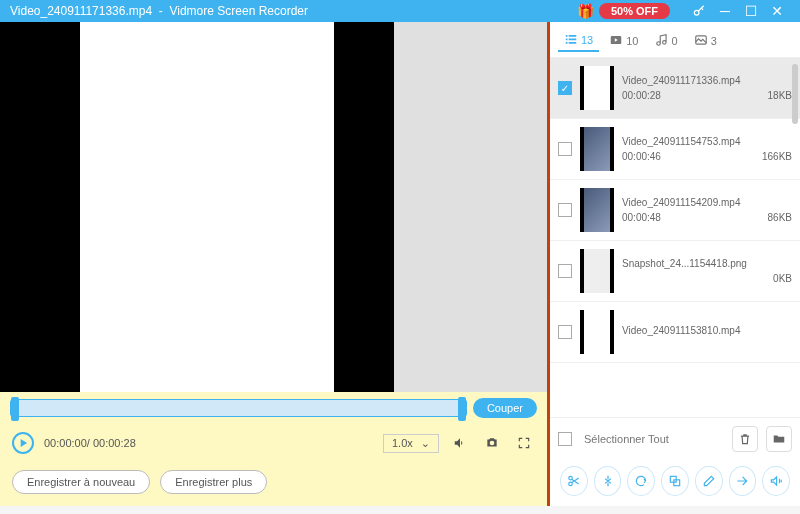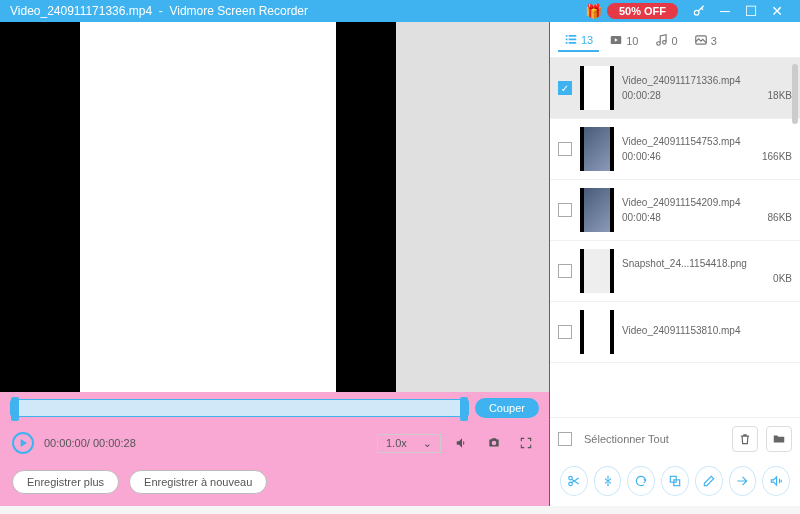--- a/index.html
+++ b/index.html
@@ -1,36 +1,36 @@
 <!DOCTYPE html>
 <html><head>
 <meta charset="utf-8">
 <style>
 *{box-sizing:border-box;margin:0;padding:0;font-family:Arial,sans-serif}
 body{width:800px;height:514px;background:#f5f5f5;overflow:hidden}
 .titlebar{height:22px;background:#3EB3F0;display:flex;align-items:center;padding:0 10px;color:#fff;font-size:12px}
 .titlebar .title{flex:1}
-.titlebar .promo{background:#E63946;border-radius:12px;padding:2px 12px;font-weight:bold;font-size:11px;margin-right:8px}
+.titlebar .promo{background:#E63946;border-radius:12px;padding:2px 12px;font-weight:bold;font-size:11px;margin-right:16px}
 .titlebar .gift{margin-right:4px;font-size:14px}
 .titlebar .winbtn{width:26px;height:26px;display:flex;align-items:center;justify-content:center;cursor:pointer;font-size:14px}
 .main{display:flex;height:calc(100% - 30px)}
-.left{flex:1;display:flex;flex-direction:column;background:#f9a8d4;border-right:1px solid #c2410c}
+.left{flex:1;display:flex;flex-direction:column;background:#fef9c3;border-right:3px solid #c2410c}
 .preview{flex:1;background:#e0e0e0;display:flex;position:relative}
 .preview .black{background:#000;width:80px}
 .preview .white{flex:1;background:#fff}
 .timeline-row{padding:6px 10px;display:flex;align-items:center;gap:6px}
 .timeline{flex:1;height:18px;background:#d0e8f8;border:1px solid #3EB3F0;border-radius:3px;position:relative}
 .timeline .handle{position:absolute;top:-3px;width:8px;height:24px;background:#3EB3F0;border-radius:2px}
 .timeline .h1{left:0}
 .timeline .h2{right:0}
 .btn-cut{background:#3EB3F0;color:#fff;border:none;border-radius:12px;padding:4px 14px;font-size:11px;cursor:pointer}
 .controls{padding:8px 12px;display:flex;align-items:center;gap:10px;font-size:11px;color:#555}
 .play-btn{width:22px;height:22px;border-radius:50%;border:2px solid #3EB3F0;display:flex;align-items:center;justify-content:center;cursor:pointer}
 .play-btn svg{fill:#3EB3F0}
-.speed{border:1px solid #ccc;padding:2px 8px;font-size:11px;display:flex;align-items:center;gap:16px;cursor:pointer}
+.speed{border:1px solid #ccc;padding:2px 8px;font-size:11px;display:flex;align-items:center;gap:8px;cursor:pointer}
 .icon-btn{width:22px;height:22px;display:flex;align-items:center;justify-content:center;cursor:pointer;color:#555}
 .bottom-row{padding:8px 12px 12px;display:flex;gap:10px}
 .btn-outline{border:1px solid #bbb;background:#fff;border-radius:16px;padding:5px 14px;font-size:11px;color:#555;cursor:pointer}
 .right{width:250px;display:flex;flex-direction:column;background:#fff}
 .tabs{height:36px;display:flex;align-items:center;border-bottom:1px solid #eee;padding:0 8px;gap:4px}
 .tab{display:flex;align-items:flex-end;gap:3px;padding:4px 6px;font-size:11px;color:#777;cursor:pointer}
 .tab.active{color:#3EB3F0;border-bottom:2px solid #3EB3F0}
 .list{flex:1;overflow-y:auto;position:relative}
 .item{display:flex;align-items:center;padding:8px;gap:8px;border-bottom:1px solid #f0f0f0}
 .item.sel{background:#eaeaea}
@@ -108,22 +108,22 @@
             <path d="M4 6h3l2-2h6l2 2h3v12H4V6zm8 10a4 4 0 100-8 4 4 0 000 8z"></path>
           </svg>
       </div>
       <div class="icon-btn">
         <svg viewBox="0 0 24 24" fill="none" stroke="#555" stroke-width="2">
             <path d="M4 9V4h5M20 9V4h-5M4 15v5h5M20 15v5h-5"></path>
           </svg>
       </div>
     </div>
     <div class="bottom-row">
+      <button class="btn-outline">Enregistrer à nouveau</button>
       <button class="btn-outline">Enregistrer plus</button>
-      <button class="btn-outline">Enregistrer à nouveau</button>
     </div>
   </div>
 
   <div class="right">
     <div class="tabs">
       <div class="tab active">
         <svg viewBox="0 0 24 24" fill="#3EB3F0">
             <path d="M3 5h3v3H3zm5 0h13v3H8zM3 11h3v3H3zm5 0h13v3H8zM3 17h3v3H3zm5 0h13v3H8z"></path>
           </svg>
         <span>13</span>

